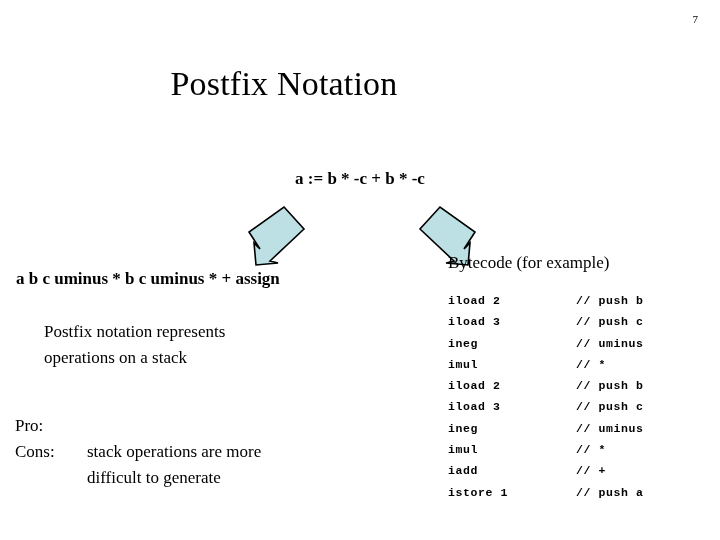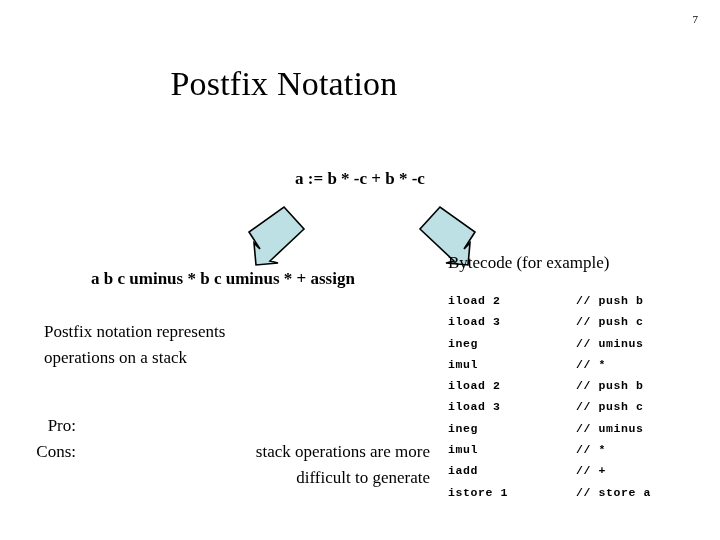--- a/index.html
+++ b/index.html
@@ -65,36 +65,34 @@
     left: 0;
     top: 268px;
     width: 430px;
   }
   .postfix-expression {
     font-size: 17px;
     font-weight: bold;
     line-height: 22px;
     padding-left: 16px;
     white-space: nowrap;
-    text-align: center;
   }
   .stack-note {
     margin-top: 29px;
     padding-left: 44px;
     font-size: 17px;
     line-height: 26px;
   }
   .stack-note div { white-space: nowrap; }
 
   .procons {
     margin-top: 42px;
-    padding-left: 4px;
+    padding-left: 15px;
     font-size: 17px;
     line-height: 26px;
-    text-align: right;
   }
   .procons-row {
     display: flex;
     align-items: baseline;
     white-space: nowrap;
   }
   .procons-label {
     width: 72px;
     flex: 0 0 72px;
   }
@@ -214,19 +212,19 @@
       <div class="bytecode-row">
         <span class="bytecode-instr">imul</span>
         <span class="bytecode-comment">// *</span>
       </div>
       <div class="bytecode-row">
         <span class="bytecode-instr">iadd</span>
         <span class="bytecode-comment">// +</span>
       </div>
       <div class="bytecode-row">
         <span class="bytecode-instr">istore 1</span>
-        <span class="bytecode-comment">// store a</span>
+        <span class="bytecode-comment">// push a</span>
       </div>
     </div>
 
   </div>
 
 </div>
 
 </body></html>

